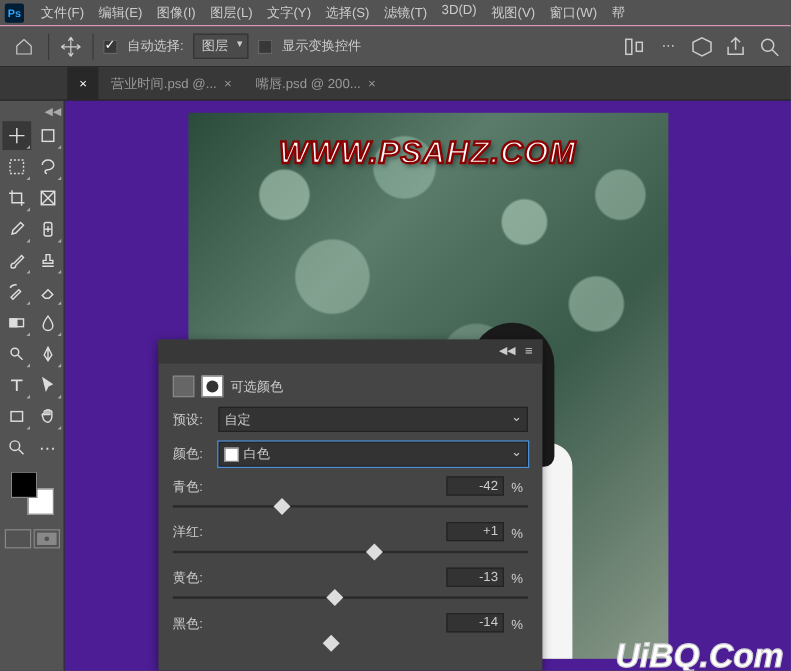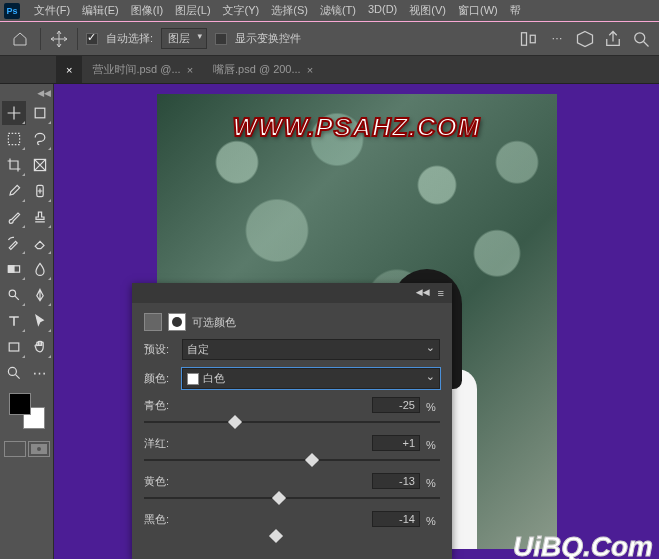--- a/index.html
+++ b/index.html
@@ -336,21 +336,21 @@
       <span style="width:32px;">预设:</span>
       <div class="sel">自定</div>
     </div>
     <div class="panel-row">
       <span style="width:32px;">颜色:</span>
       <div class="sel highlighted"><span class="color-swatch"></span><span>白色</span></div>
     </div>
     <div id="sliders">
         <div class="slider-row">
           <span class="lbl">青色:</span>
-          <span class="val">-25</span>
+          <span class="val">-42</span>
           <span class="pct">%</span>
         </div>
         <div class="slider-track">
           <div class="line"></div>
           <div class="thumb" style="left:29%;"></div>
         </div>
         <div class="slider-row">
           <span class="lbl">洋红:</span>
           <span class="val">+1</span>
           <span class="pct">%</span>

